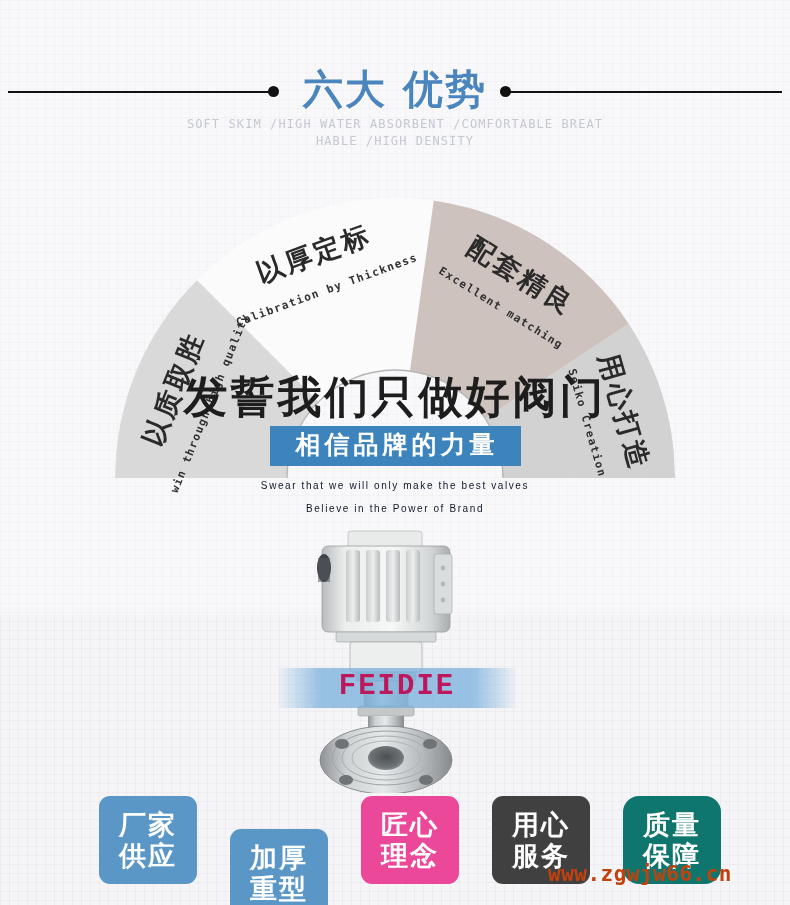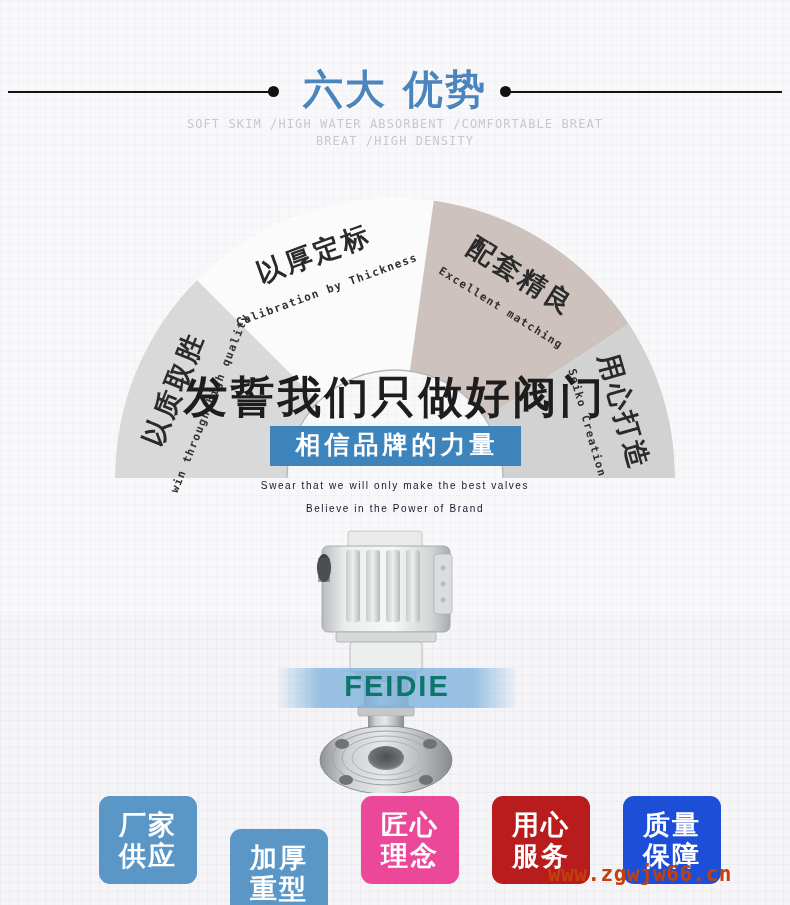--- a/index.html
+++ b/index.html
@@ -83,22 +83,22 @@
   #en1{margin-top:8px;}
 
   
   #product{position:absolute;left:300px;top:528px;width:190px;height:265px;}
   #feidie-band{
     position:absolute;left:278px;top:668px;width:238px;height:40px;
     background:linear-gradient(to right,rgba(120,175,220,.05),rgba(120,175,220,.75) 18%,rgba(120,175,220,.75) 82%,rgba(120,175,220,.05));
   }
   #feidie{
     position:absolute;left:278px;top:670px;width:238px;text-align:center;
-    font-size:29px;font-weight:bold;color:#0f766e;letter-spacing:2px;
-    font-family:Liberation Sans, sans-serif;
+    font-size:29px;font-weight:bold;color:#be185d;letter-spacing:2px;
+    font-family:Liberation Mono, monospace;
   }
 
   
   #chips{position:absolute;left:99px;top:796px;width:622px;height:92px;
          display:flex;justify-content:space-between;}
   .chip{
     width:98px;height:88px;border-radius:11px;background:#5a97c6;
     color:#fff;display:flex;flex-direction:column;align-items:center;
     justify-content:center;line-height:31px;font-size:27px;font-weight:bold;
     letter-spacing:2px;
@@ -120,21 +120,21 @@
   <div id="header">
     <div class="rule left" style="background: rgb(17, 17, 17);"></div>
     <div class="dot d1" style="background: rgb(17, 17, 17);"></div>
     <div class="dot d2" style="background: rgb(17, 17, 17);"></div>
     <div class="rule right" style="background: rgb(17, 17, 17);"></div>
 
     <div id="maintitle" style="color: rgb(74, 134, 189);"><span>六大</span><span class="gap"></span><span>优势</span></div>
 
     <div id="subtitle">
       <div>SOFT SKIM /HIGH WATER ABSORBENT /COMFORTABLE BREAT</div>
-      <div>BREAT /HIGH DENSITY</div>
+      <div>HABLE /HIGH DENSITY</div>
     </div>
   </div>
 
   <div id="ring">
     <svg id="ringsvg" width="666" height="470" viewBox="0 0 666 470">
       <defs>
 
         <clipPath id="donut">
           <path d="M53,330 A280,280 0 0 1 613,330 L441,330 A108,108 0 0 0 225,330 Z"></path>
         </clipPath>
@@ -257,24 +257,24 @@
       <span>供应</span>
     </div>
     <div class="chip" style="background: rgb(90, 151, 198); margin-top: 33px;">
       <span>加厚</span>
       <span>重型</span>
     </div>
     <div class="chip" style="background: #ec4899;">
       <span>匠心</span>
       <span>理念</span>
     </div>
-    <div class="chip" style="background: #b91c1c;">
+    <div class="chip" style="background: #404040;">
       <span>用心</span>
       <span>服务</span>
     </div>
-    <div class="chip" style="background: #1d4ed8;">
+    <div class="chip" style="background: #0f766e; border-radius: 16px;">
       <span>质量</span>
       <span>保障</span>
     </div>
   </div>
 
   <div id="watermark">www.zgwjw66.cn</div>
 </div>
 
 </body></html>

